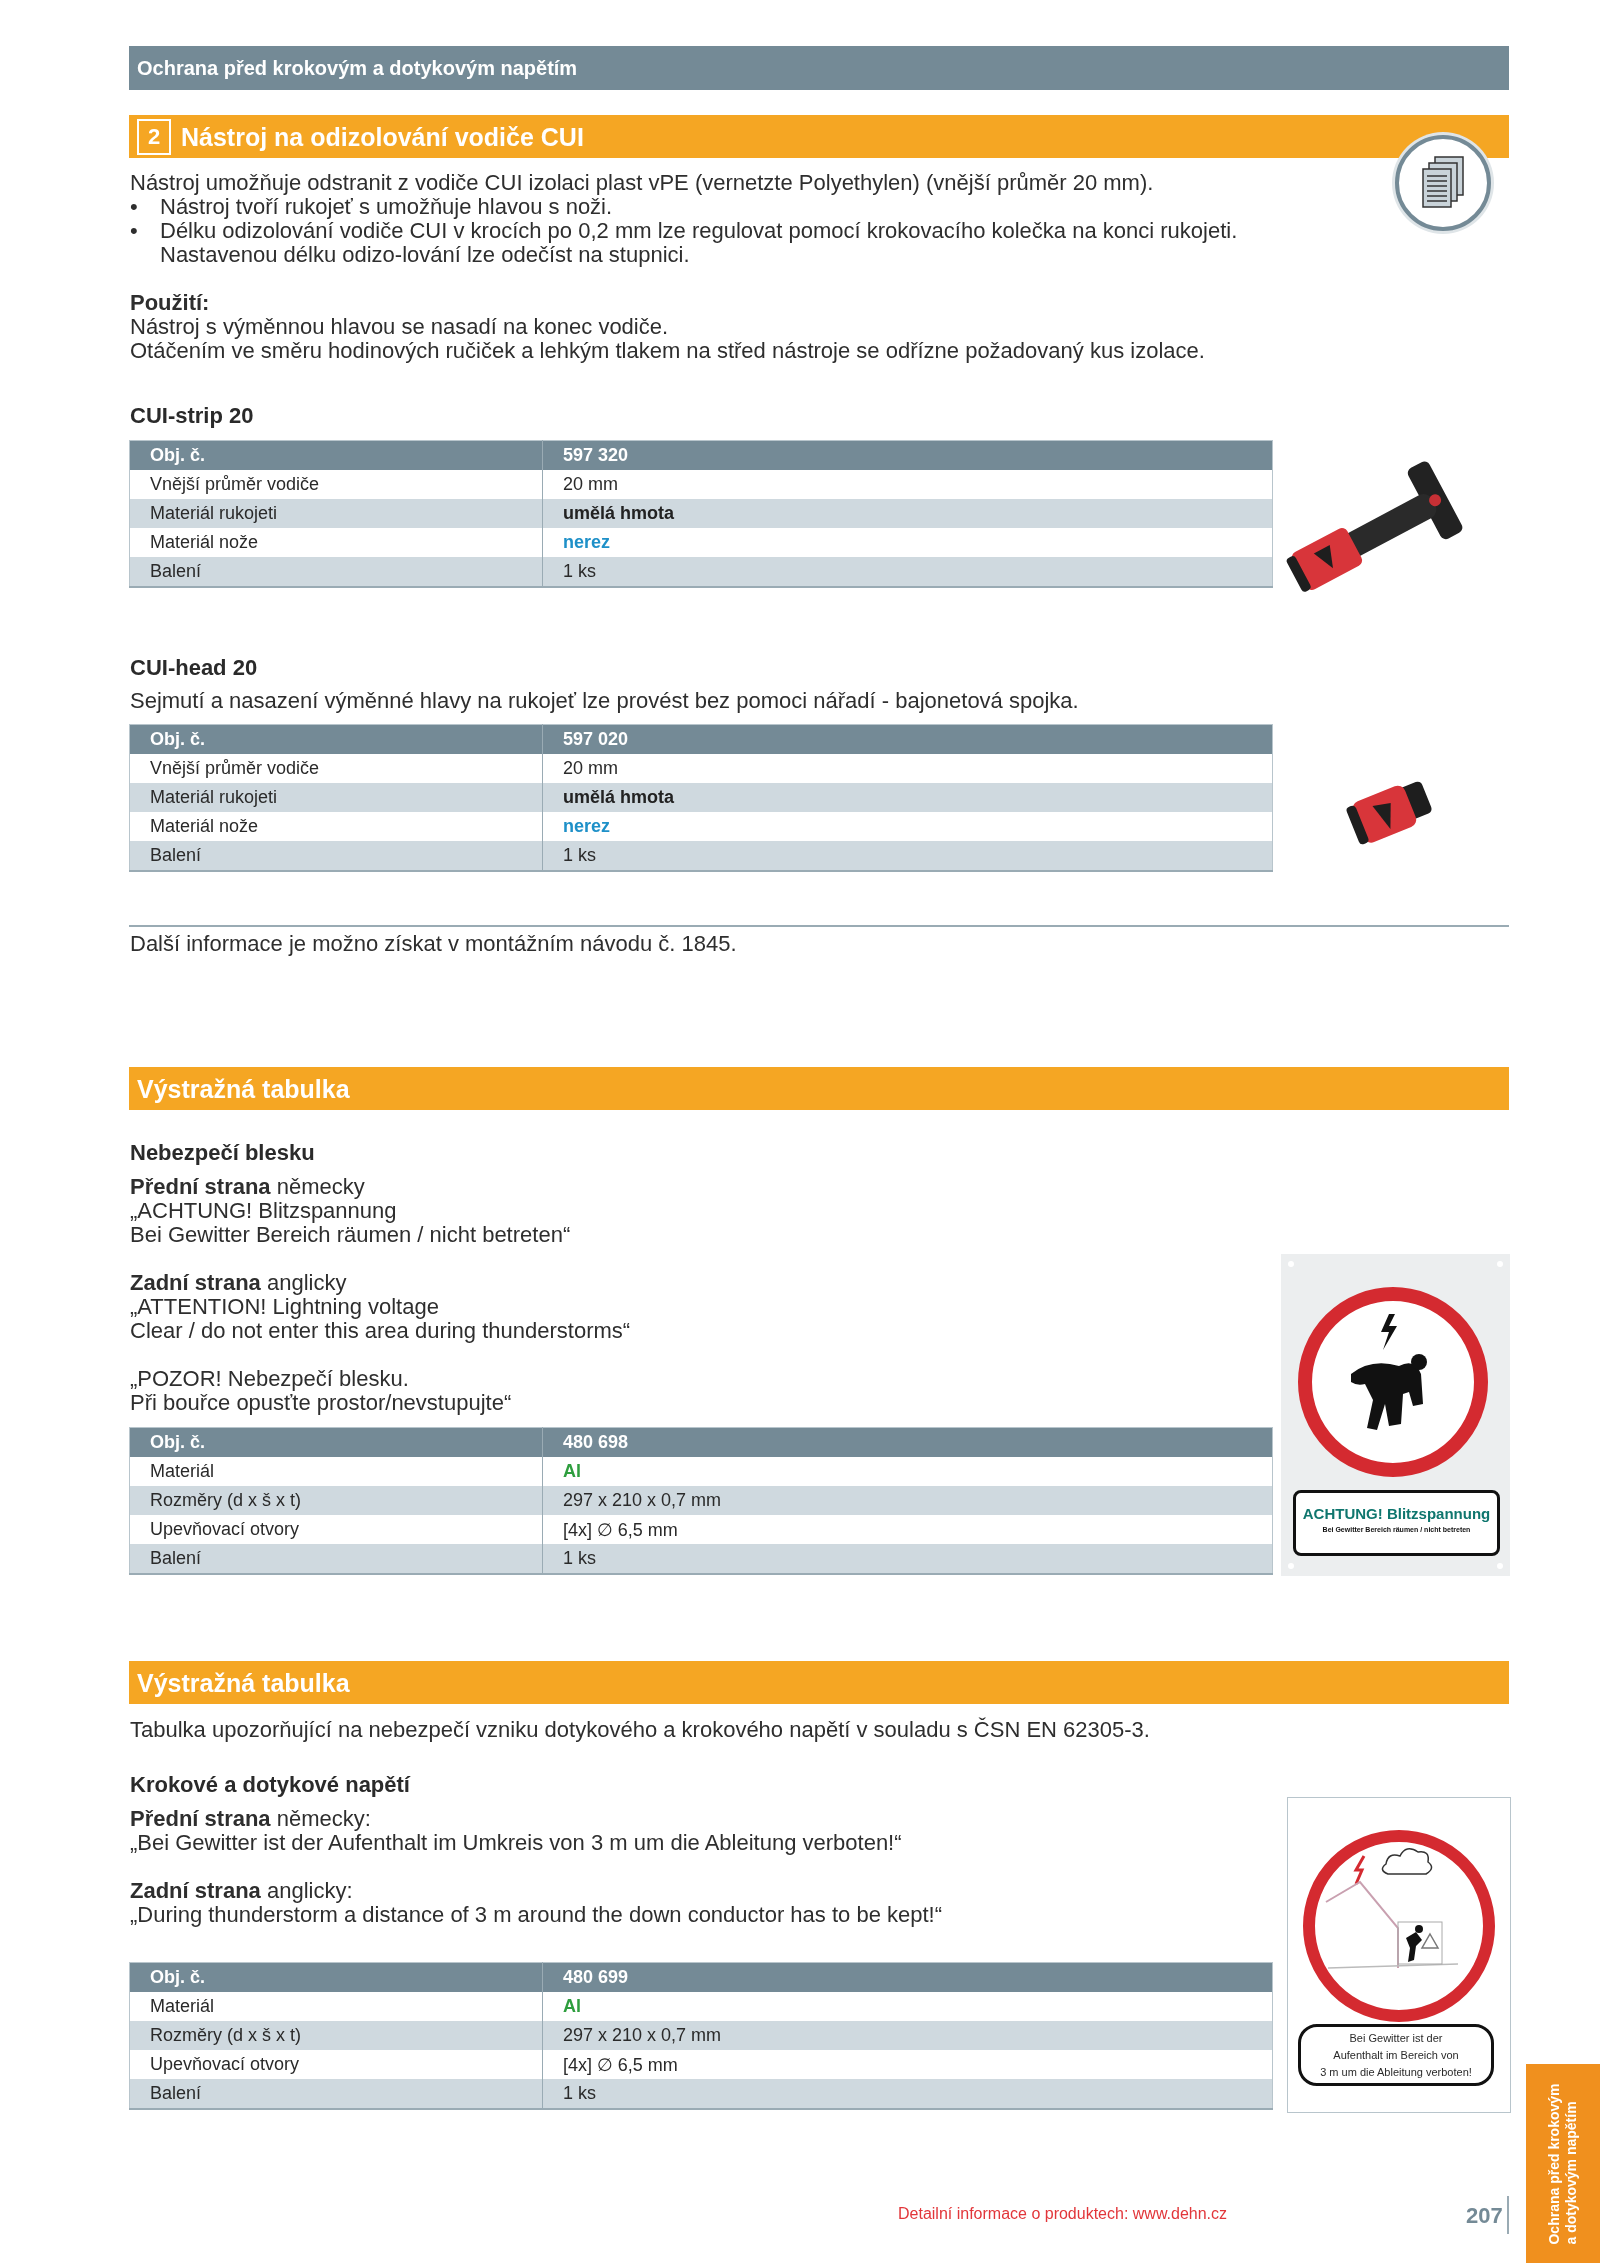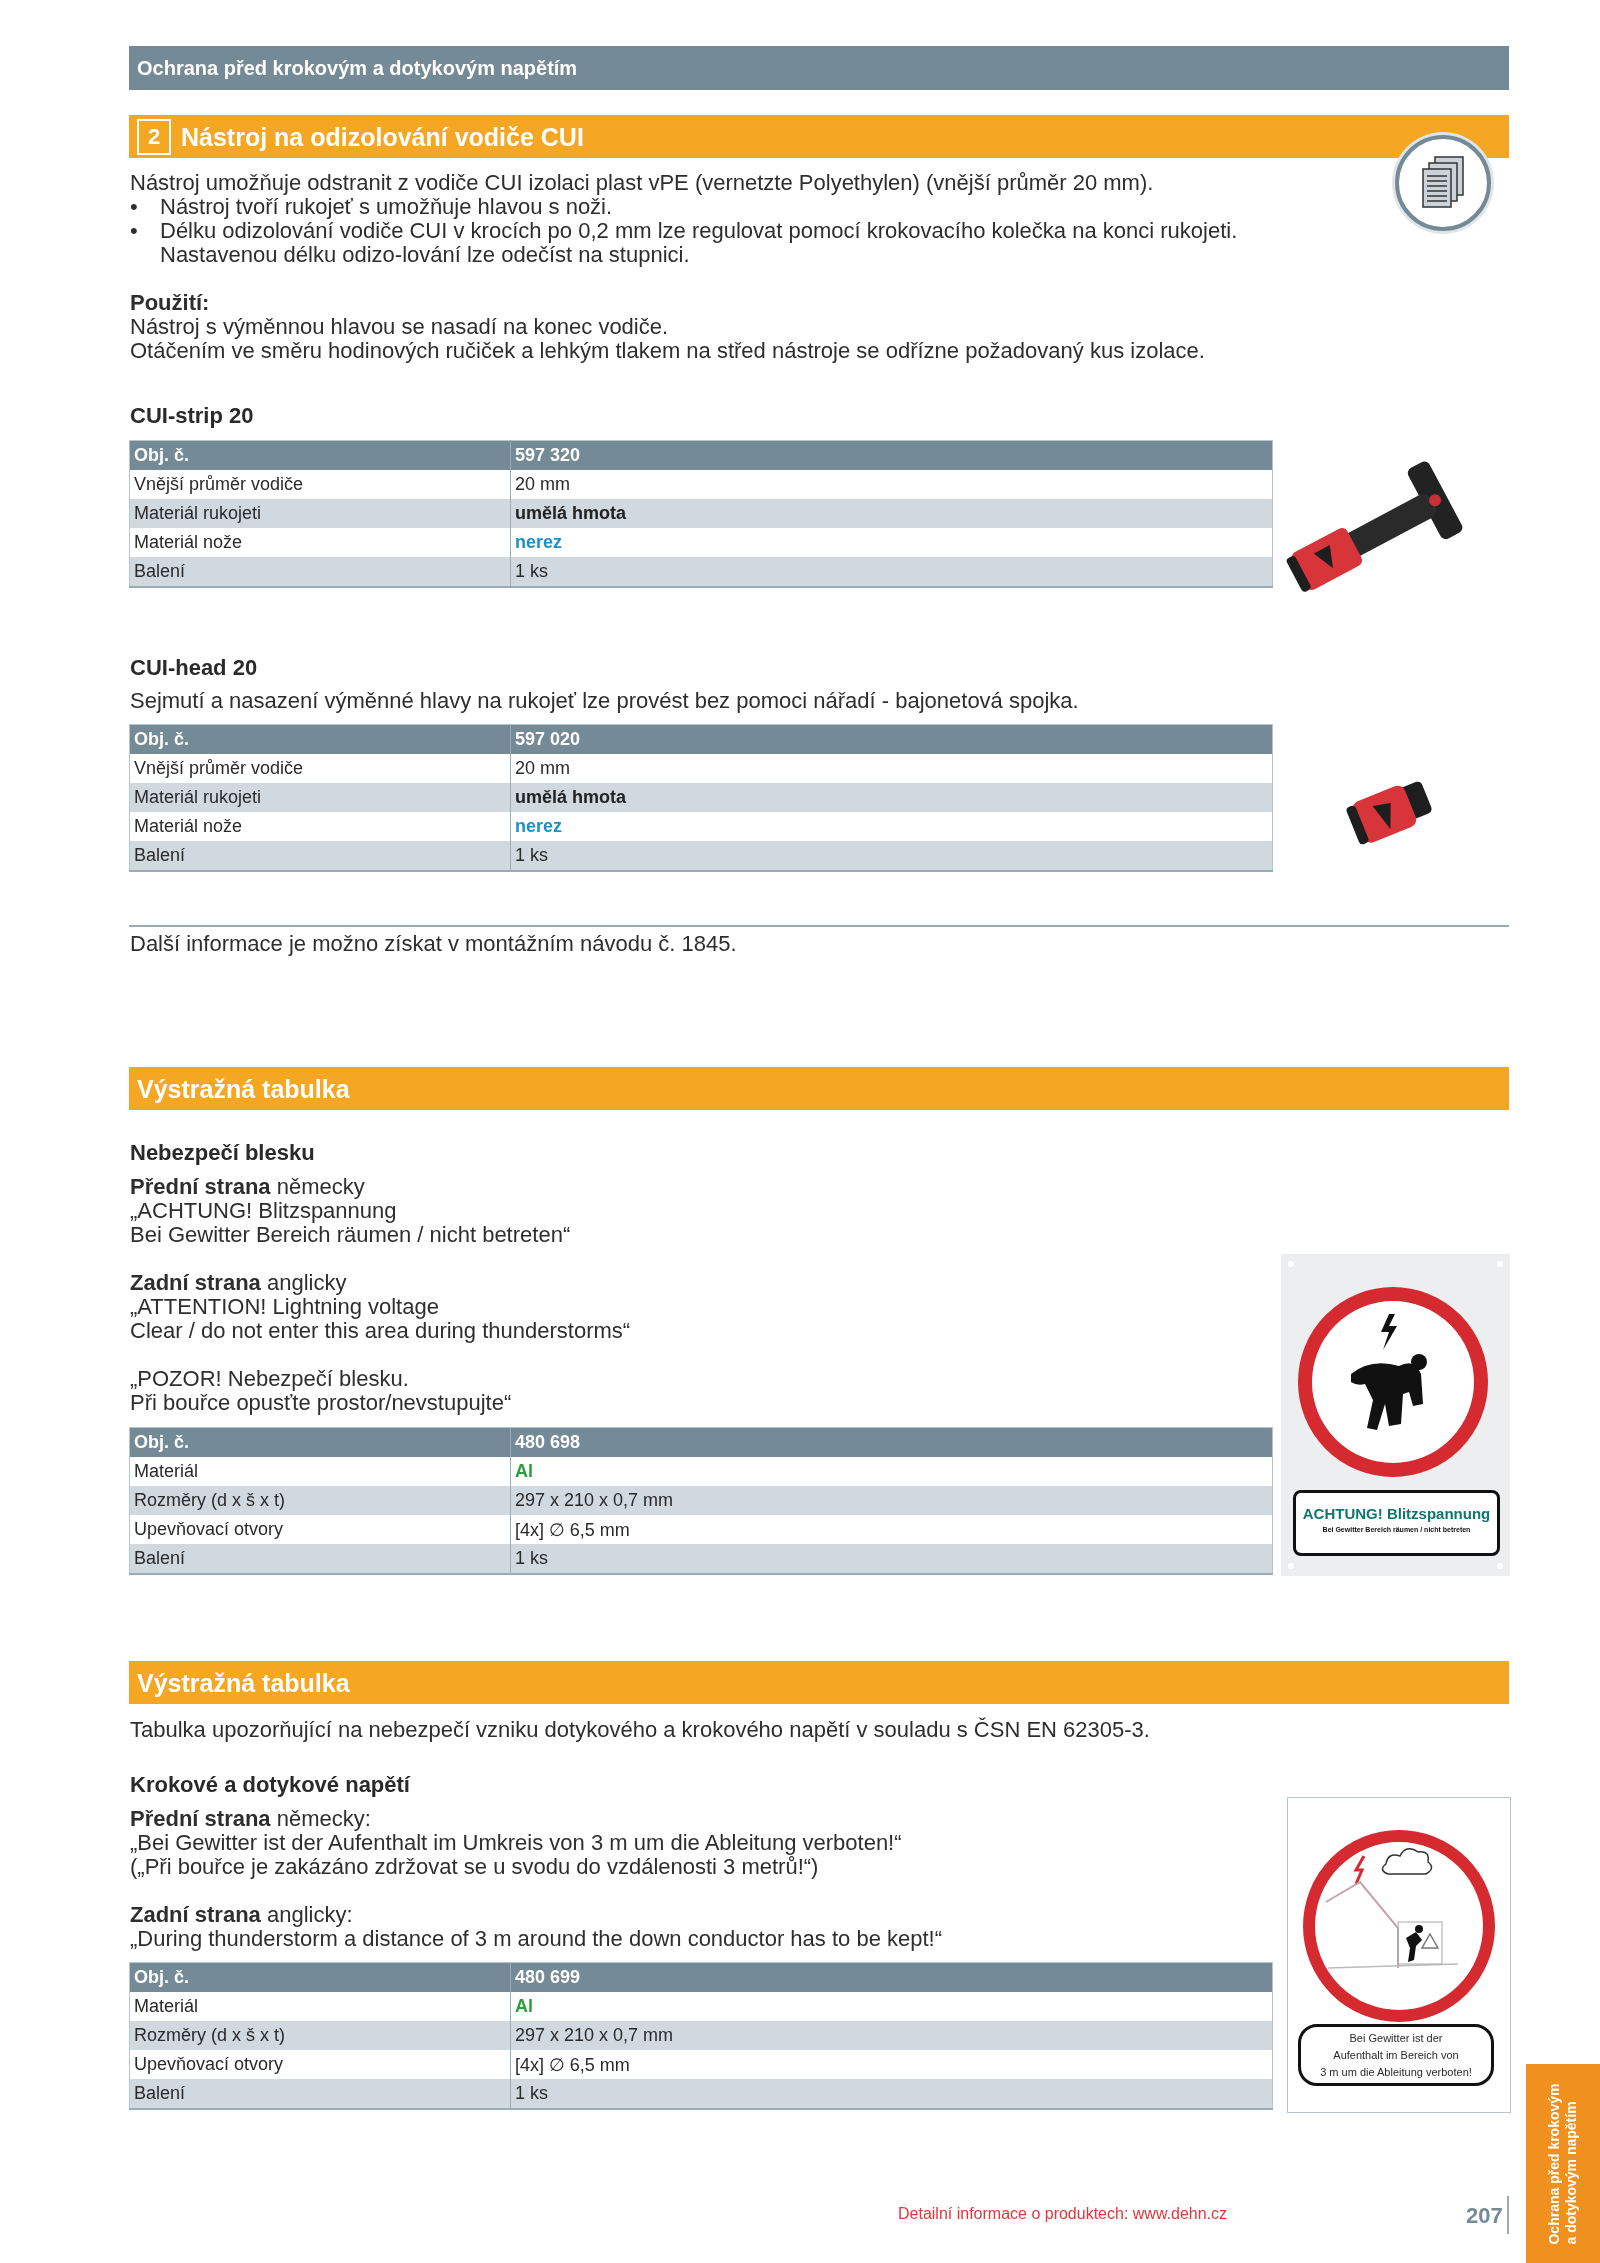--- a/index.html
+++ b/index.html
@@ -14,21 +14,21 @@
              line-height: 32px; font-size: 22px; margin-right: 10px; vertical-align: middle; margin-top: -4px; }
 
   .txt { position: absolute; left: 130px; font-size: 22px; line-height: 24px; color: #2e2e2e; }
   .txt p { margin: 0; }
   .bullet { position: relative; padding-left: 30px; }
   .bullet::before { content: "•"; position: absolute; left: 0; top: 0; }
   .b { font-weight: bold; }
   .h3 { position: absolute; left: 130px; font-size: 22px; font-weight: bold; color: #2a2a2a; }
 
   table.spec { position: absolute; left: 129px; width: 1144px; border-collapse: collapse; font-size: 18px; }
-  table.spec td { height: 29px; padding: 0 4px; border-right: 1px solid #9aabb4; }
+  table.spec td { height: 29px; padding: 0 20px; border-right: 1px solid #9aabb4; }
   table.spec td:first-child { width: 372px; }
   table.spec td:last-child { border-right: none; }
   table.spec tr.hdr td { background: #748a96; color: #fff; font-weight: bold; }
   table.spec tr.odd td { background: #ffffff; }
   table.spec tr.even td { background: #cfd9df; }
   table.spec { border: 1px solid #b8c5cc; border-bottom: 2px solid #9aabb4; }
   .val-bold { font-weight: bold; color: #222; }
   .val-blue { font-weight: bold; color: #1e90c8; }
   .val-green { font-weight: bold; color: #2e9e3e; }
 
@@ -219,21 +219,20 @@
 </div>
 
 <div class="bar-orange" style="top:1661px;">
   <span>Výstražná tabulka</span>
 </div>
 <div class="txt" style="top:1718px;">Tabulka upozorňující na nebezpečí vzniku dotykového a krokového napětí v souladu s ČSN EN 62305-3.</div>
 <div class="h3" style="top:1772px;">Krokové a dotykové napětí</div>
 <div class="txt" style="top:1807px;">
   <p><span class="b">Přední strana</span><span> německy:</span></p>
   <p>„Bei Gewitter ist der Aufenthalt im Umkreis von 3 m um die Ableitung verboten!“</p>
-  <p>(„Při bouřce je zakázáno zdržovat se u svodu do vzdálenosti 3 metrů!“)</p>
   <p style="height:24px;"></p>
   <p><span class="b">Zadní strana</span><span> anglicky:</span></p>
   <p>„During thunderstorm a distance of 3 m around the down conductor has to be kept!“</p>
 </div>
 <table class="spec" style="top:1962px;">
   <tbody>
       <tr class="hdr">
     <td>Obj. č.</td>
     <td>480 699</td>
   </tr>

